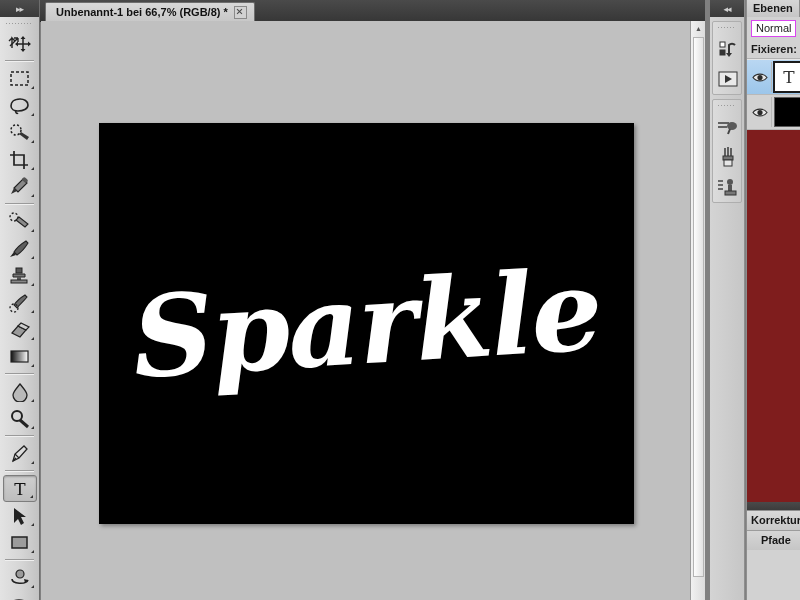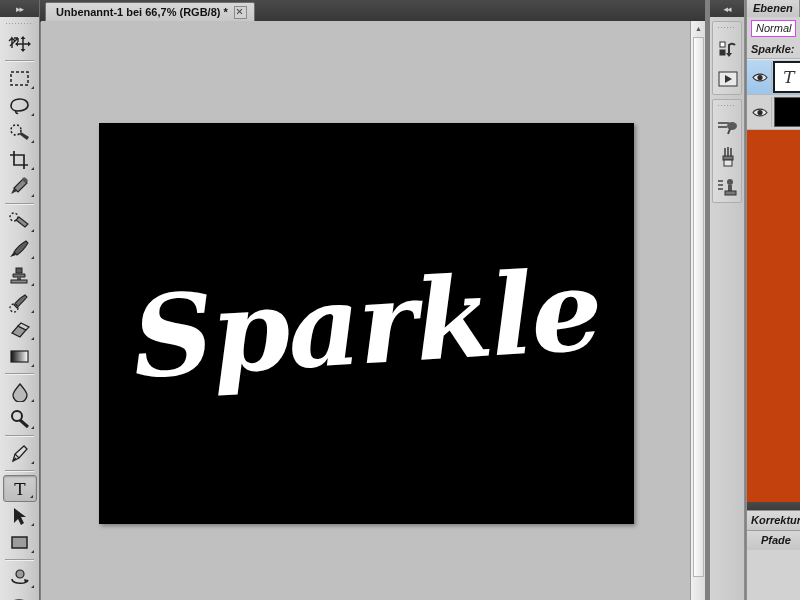--- a/index.html
+++ b/index.html
@@ -253,25 +253,24 @@
     justify-content: center;
   }
 
   
   .panels {
     position: absolute;
     left: 746px;
     top: 0;
     width: 54px;
     height: 600px;
-    background: #c2410c;
+    background: #7f1d1d;
     border-left: 1px solid #8e8e8e;
     box-sizing: border-box;
     overflow: hidden;
-    font-style: italic;
   }
   .panel-tabstrip {
     height: 17px;
     background: linear-gradient(#4d4d4d, #3a3a3a);
   }
   .panel-tab {
     display: inline-block;
     height: 17px;
     line-height: 17px;
     padding: 0 6px;
@@ -637,21 +636,21 @@
   <div class="panels">
     <div class="panel-tabstrip">
       <span class="panel-tab">Ebenen</span>
     </div>
 
     <div class="panel-body">
       <div class="panel-row">
         <div class="blend-select">Normal</div>
       </div>
       <div class="panel-row">
-        <span class="lock-label">Sparkle:</span>
+        <span class="lock-label">Fixieren:</span>
       </div>
       <div class="panel-sep"></div>
 
       <div id="layer-list">
           <div class="layer-row selected">
             <div class="eye-cell">
               <svg width="16" height="11" viewBox="0 0 16 11">
                 <path d="M1 5.5 C4 1 12 1 15 5.5 C12 10 4 10 1 5.5 Z" fill="#e8e8e8" stroke="#2a2a2a" stroke-width="1.1"></path>
                 <circle cx="8" cy="5.5" r="2.6" fill="#2a2a2a"></circle>
               </svg>

